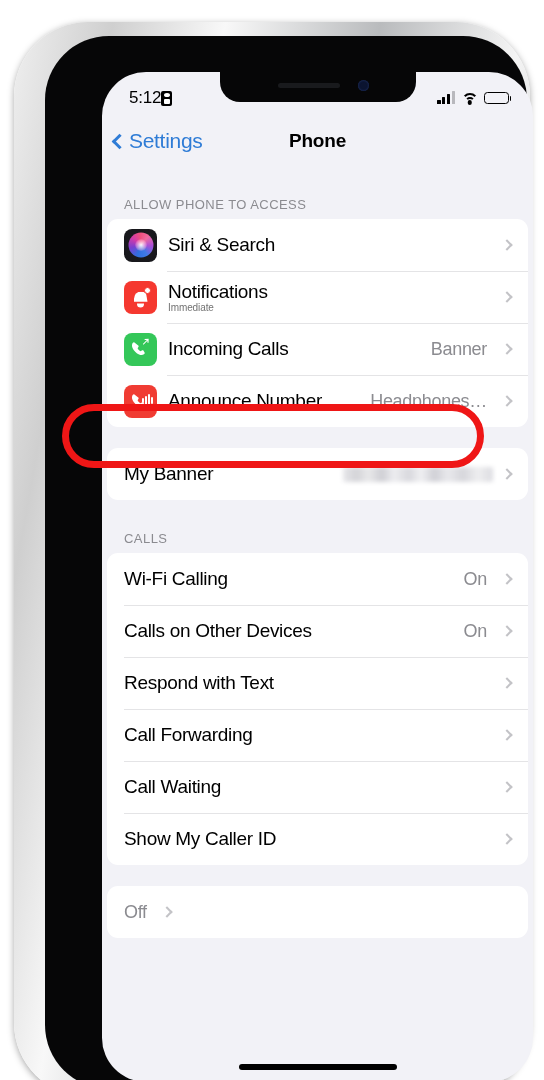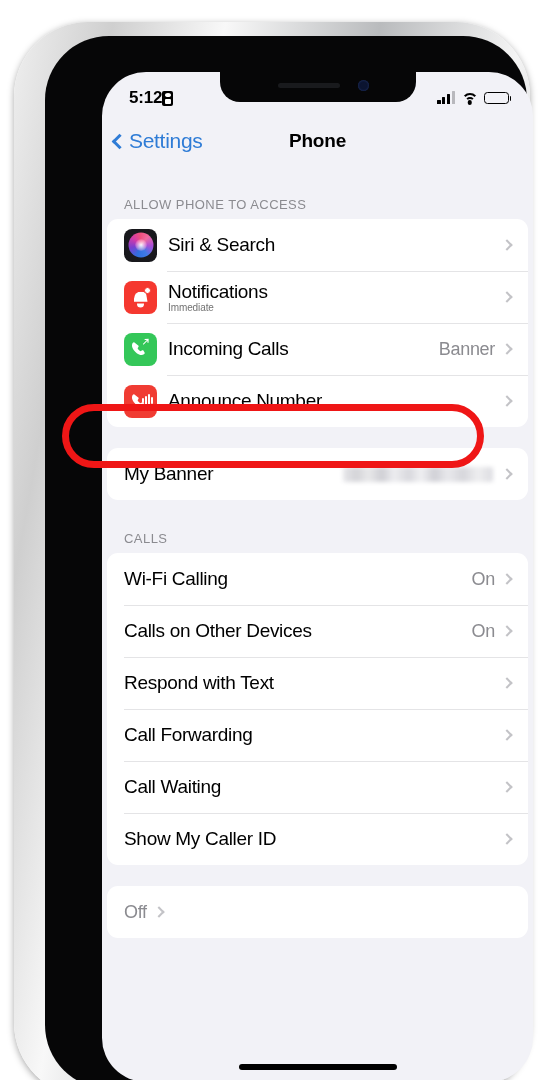--- a/index.html
+++ b/index.html
@@ -59,21 +59,21 @@
   
   #status-bar {
     position: absolute; top: 0; left: 0;
     width: 100%; height: 44px;
     display: flex; align-items: center;
     justify-content: space-between;
     padding: 8px 24px 0 27px;
     z-index: 30;
   }
   #status-time {
-    font-size: 17px; font-weight: bold; color: #000;
+    font-size: 17px; font-weight: normal; color: #000;
     letter-spacing: -.2px;
     display: flex; align-items: center; 
   }
   .rec-glyph {
     width: 11px; height: 15px; border-radius: 2px;
     background: #000; position: relative;
   }
   .rec-glyph::before {
     content:''; position:absolute; left:2.5px; top:2px;
     width:6px; height:4px; border-radius:50%; background:#fff;
@@ -178,21 +178,21 @@
   .row-label {
     font-size: 19px; color: #000; letter-spacing: -.3px;
     white-space: nowrap;
   }
   .row-sub {
     font-size: 10px; color: #737373;
     letter-spacing: -.1px; margin-top: -1px;
   }
   .row-value {
     font-size: 18px; color: #8b8b90;
-    letter-spacing: -.3px; margin-right: 8px;
+    letter-spacing: -.3px; margin-right: 16px;
     white-space: nowrap;
   }
   .chevron {
     width: 8px; height: 8px; flex-shrink: 0;
     border-right: 2.2px solid #c3c3c7;
     border-top: 2.2px solid #c3c3c7;
     transform: rotate(45deg);
     margin-right: 3px;
   }
   .redacted {
@@ -395,20 +395,21 @@
               <span class="waves">
                 <i></i>
                   <i></i>
                   <i></i>
                   <i></i>
               </span>
             </span>
             <span class="row-text">
               <div class="row-label">Announce Number</div>
             </span>
+            <span class="row-value">Headphones…</span>
             <span class="chevron"></span>
           </div>
         </div>
 
         <div class="gap-lg"></div>
 
         <div class="card">
           <div class="row">
             <span class="row-text">
               <div class="row-label">My Banner</div>

